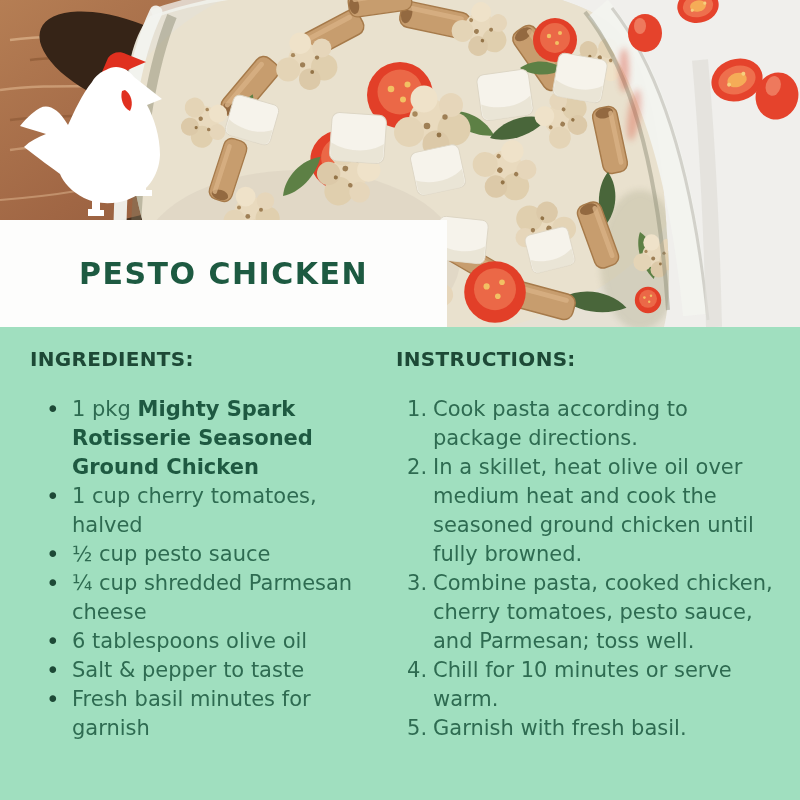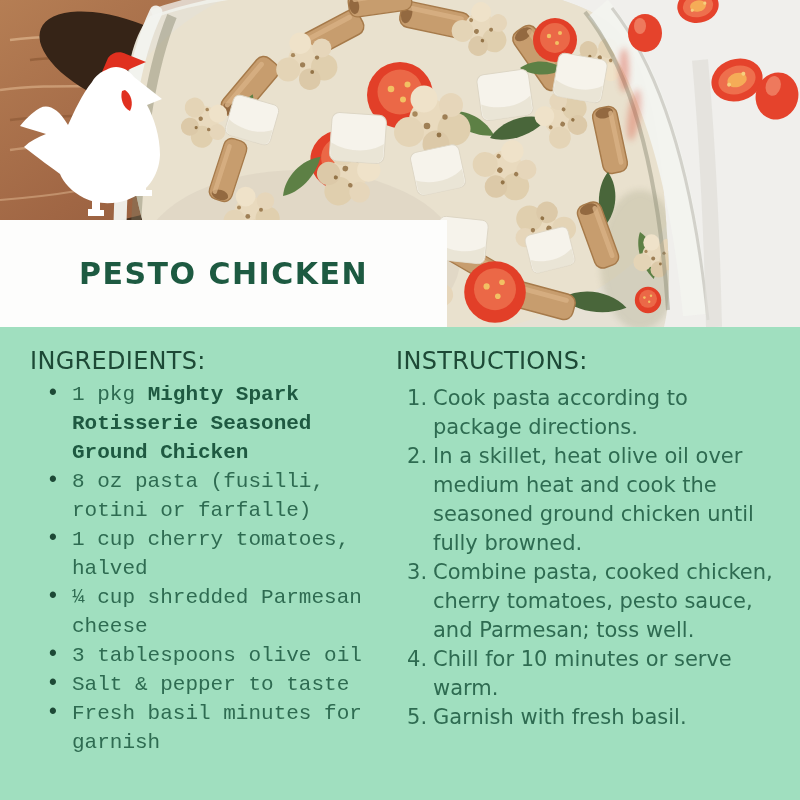--- a/index.html
+++ b/index.html
@@ -14,22 +14,22 @@
   .title-band{position:absolute;left:0;top:220px;width:447px;height:107px;
               background:#fdfdfc;display:flex;flex-direction:column;
               justify-content:center;align-items:center;text-align:center;}
   .title-band .t{font-weight:bold;font-size:30px;line-height:36px;
                  letter-spacing:1.5px;color:#1d5a41;}
   
   .content{position:absolute;top:327px;left:0;right:0;bottom:0;
            display:flex;padding:20px 10px 0 30px;box-sizing:border-box;}
   .col-ing{width:358px;flex:none;}
   .col-ins{flex:1;padding-left:8px;}
-  h2{margin:0 0 5px 0;font-size:24px;font-weight:normal;color:#1d4936;letter-spacing:.3px;}
-  .col-ing ul{list-style:none;margin:0;padding:0 0 0 42px;max-width:322px;font-family:Liberation Mono, monospace;}
+  h2{margin:0 0 24px 0;font-size:20px;font-weight:bold;color:#1d4936;letter-spacing:.3px;}
+  .col-ing ul{list-style:none;margin:0;padding:0 0 0 42px;max-width:322px;}
   .col-ing li{position:relative;font-size:21px;line-height:29px;color:#2e6b51;}
   .col-ing li::before{content:"\2022";position:absolute;left:-26px;top:0;
                       color:#1d4936;font-size:23px;}
   .col-ing b{color:#1e5941;font-weight:bold;}
   .col-ins ol{list-style:none;counter-reset:step;margin:9px;padding:0 0 0 28px;max-width:345px;}
   .col-ins li{position:relative;counter-increment:step;font-size:21px;
               line-height:29px;color:#2e6b51;}
   .col-ins li::before{content:counter(step) ".";position:absolute;left:-26px;top:0;
                       color:#2e6b51;}
 </style>
@@ -223,24 +223,24 @@
   <div class="title-band">
     <div class="t">PESTO CHICKEN</div>
   </div>
 
   <div class="content">
 
     <div class="col-ing">
       <h2>INGREDIENTS:</h2>
       <ul>
         <li><span>1 pkg </span><b>Mighty Spark Rotisserie Seasoned Ground Chicken</b></li>
-        <li><span>8 oz pasta (fusilli, rotini or farfalle)</span><b></b></li>
         <li><span>1 cup cherry tomatoes, halved</span><b></b></li>
+        <li><span>½ cup pesto sauce</span><b></b></li>
         <li><span>¼ cup shredded Parmesan cheese</span><b></b></li>
-        <li><span>3 tablespoons olive oil</span><b></b></li>
+        <li><span>6 tablespoons olive oil</span><b></b></li>
         <li><span>Salt &amp; pepper to taste</span><b></b></li>
         <li><span>Fresh basil minutes for garnish</span><b></b></li>
       </ul>
     </div>
 
     <div class="col-ins">
       <h2>INSTRUCTIONS:</h2>
       <ol>
         <li>Cook pasta according to package directions.</li>
         <li>In a skillet, heat olive oil over medium heat and cook the seasoned ground chicken until fully browned.</li>

